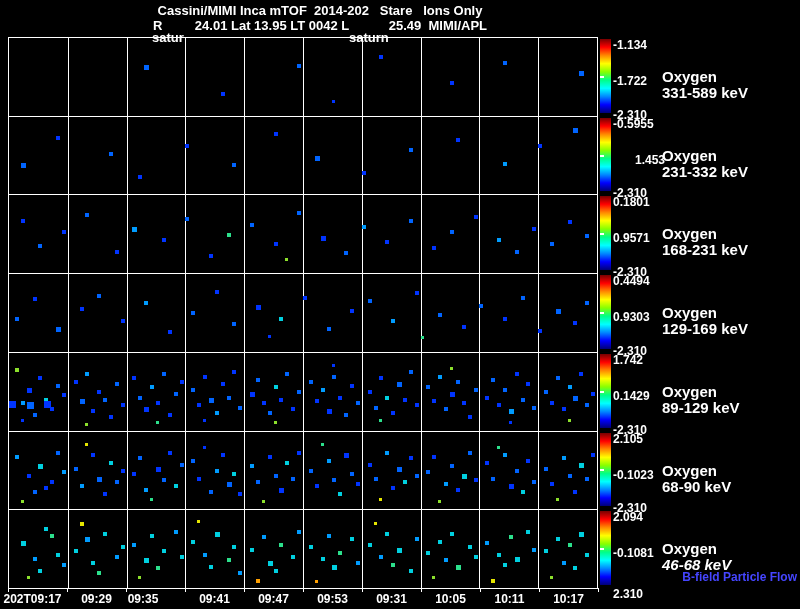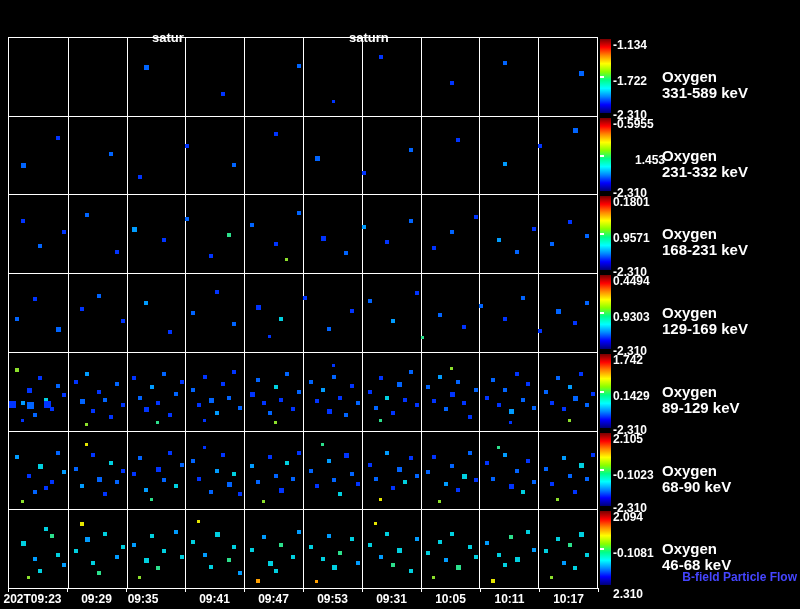--- a/index.html
+++ b/index.html
@@ -17,20 +17,22 @@
   .species{position:absolute;font-size:15px;white-space:nowrap;}
   .xlab{position:absolute;font-size:12px;white-space:nowrap;transform:translateX(-50%);}
   .xtick{position:absolute;width:1px;height:4px;background:#fff;}
   .sat{position:absolute;font-size:13px;}
   #bfield{position:absolute;right:3px;top:570px;font-size:12px;white-space:nowrap;}
 </style>
 </head>
 <body>
 
 <div id="screen">
+  <div class="ttl" style="top:3px">Cassini/MIMI Inca mTOF  2014-202   Stare   Ions Only</div>
+  <div class="ttl" style="top:18px">R         24.01 Lat 13.95 LT 0042 L           25.49  MIMI/APL</div>
   <div class="sat" style="left:152px;top:30px">satur</div>
   <div class="sat" style="left:349px;top:30px">saturn</div>
   <div id="plot-area">
       <div class="panel" style="top: 0px; height: 79.7143px;">
         <div class="colline" style="left: 10%;"></div>
         <div class="colline" style="left: 20%;"></div>
         <div class="colline" style="left: 30%;"></div>
         <div class="colline" style="left: 40%;"></div>
         <div class="colline" style="left: 50%;"></div>
         <div class="colline" style="left: 60%;"></div>
@@ -507,22 +509,22 @@
     <div class="cbar-lab" style="left: 613px; top: 501.286px;">-2.310</div>
     <div class="species" style="left: 662px; top: 461.571px;">Oxygen</div>
     <div class="species" style="left: 662px; top: 477.571px;">68-90 keV</div>
     <div class="cbar" style="left: 600px; top: 511.286px; width: 11px; height: 73.7143px; background: linear-gradient(rgb(120, 0, 0), rgb(255, 0, 0), rgb(255, 136, 0), rgb(255, 255, 0), rgb(136, 255, 0), rgb(0, 255, 136), rgb(0, 255, 255), rgb(0, 136, 255), rgb(0, 0, 255), rgb(0, 0, 120));">
       <div class="cbar-tick" style="top: 50%;"></div>
     </div>
     <div class="cbar-lab" style="left: 613px; top: 510.286px;">2.094</div>
     <div class="cbar-lab" style="left: 613px; top: 546.286px;">-0.1081</div>
     <div class="cbar-lab" style="left: 613px; top: 587px;">2.310</div>
     <div class="species" style="left: 662px; top: 540.286px;">Oxygen</div>
-    <div class="species" style="left: 662px; top: 556.286px;">46-68 keV</div>
-    <div class="xlab" style="left: 32.5px; top: 592px;">202T09:23</div>
+    <div class="species" style="left: 662px; top: 556.286px; font-style: italic;">46-68 keV</div>
+    <div class="xlab" style="left: 32.5px; top: 592px;">202T09:17</div>
     <div class="xlab" style="left: 96.5px; top: 592px;">09:29</div>
     <div class="xlab" style="left: 143px; top: 592px;">09:35</div>
     <div class="xlab" style="left: 214.5px; top: 592px;">09:41</div>
     <div class="xlab" style="left: 273.5px; top: 592px;">09:47</div>
     <div class="xlab" style="left: 332.5px; top: 592px;">09:53</div>
     <div class="xlab" style="left: 391.5px; top: 592px;">09:31</div>
     <div class="xlab" style="left: 450.5px; top: 592px;">10:05</div>
     <div class="xlab" style="left: 509.5px; top: 592px;">10:11</div>
     <div class="xlab" style="left: 568.5px; top: 592px;">10:17</div>
     <div class="xtick" style="left: 8px; top: 588px;"></div>

